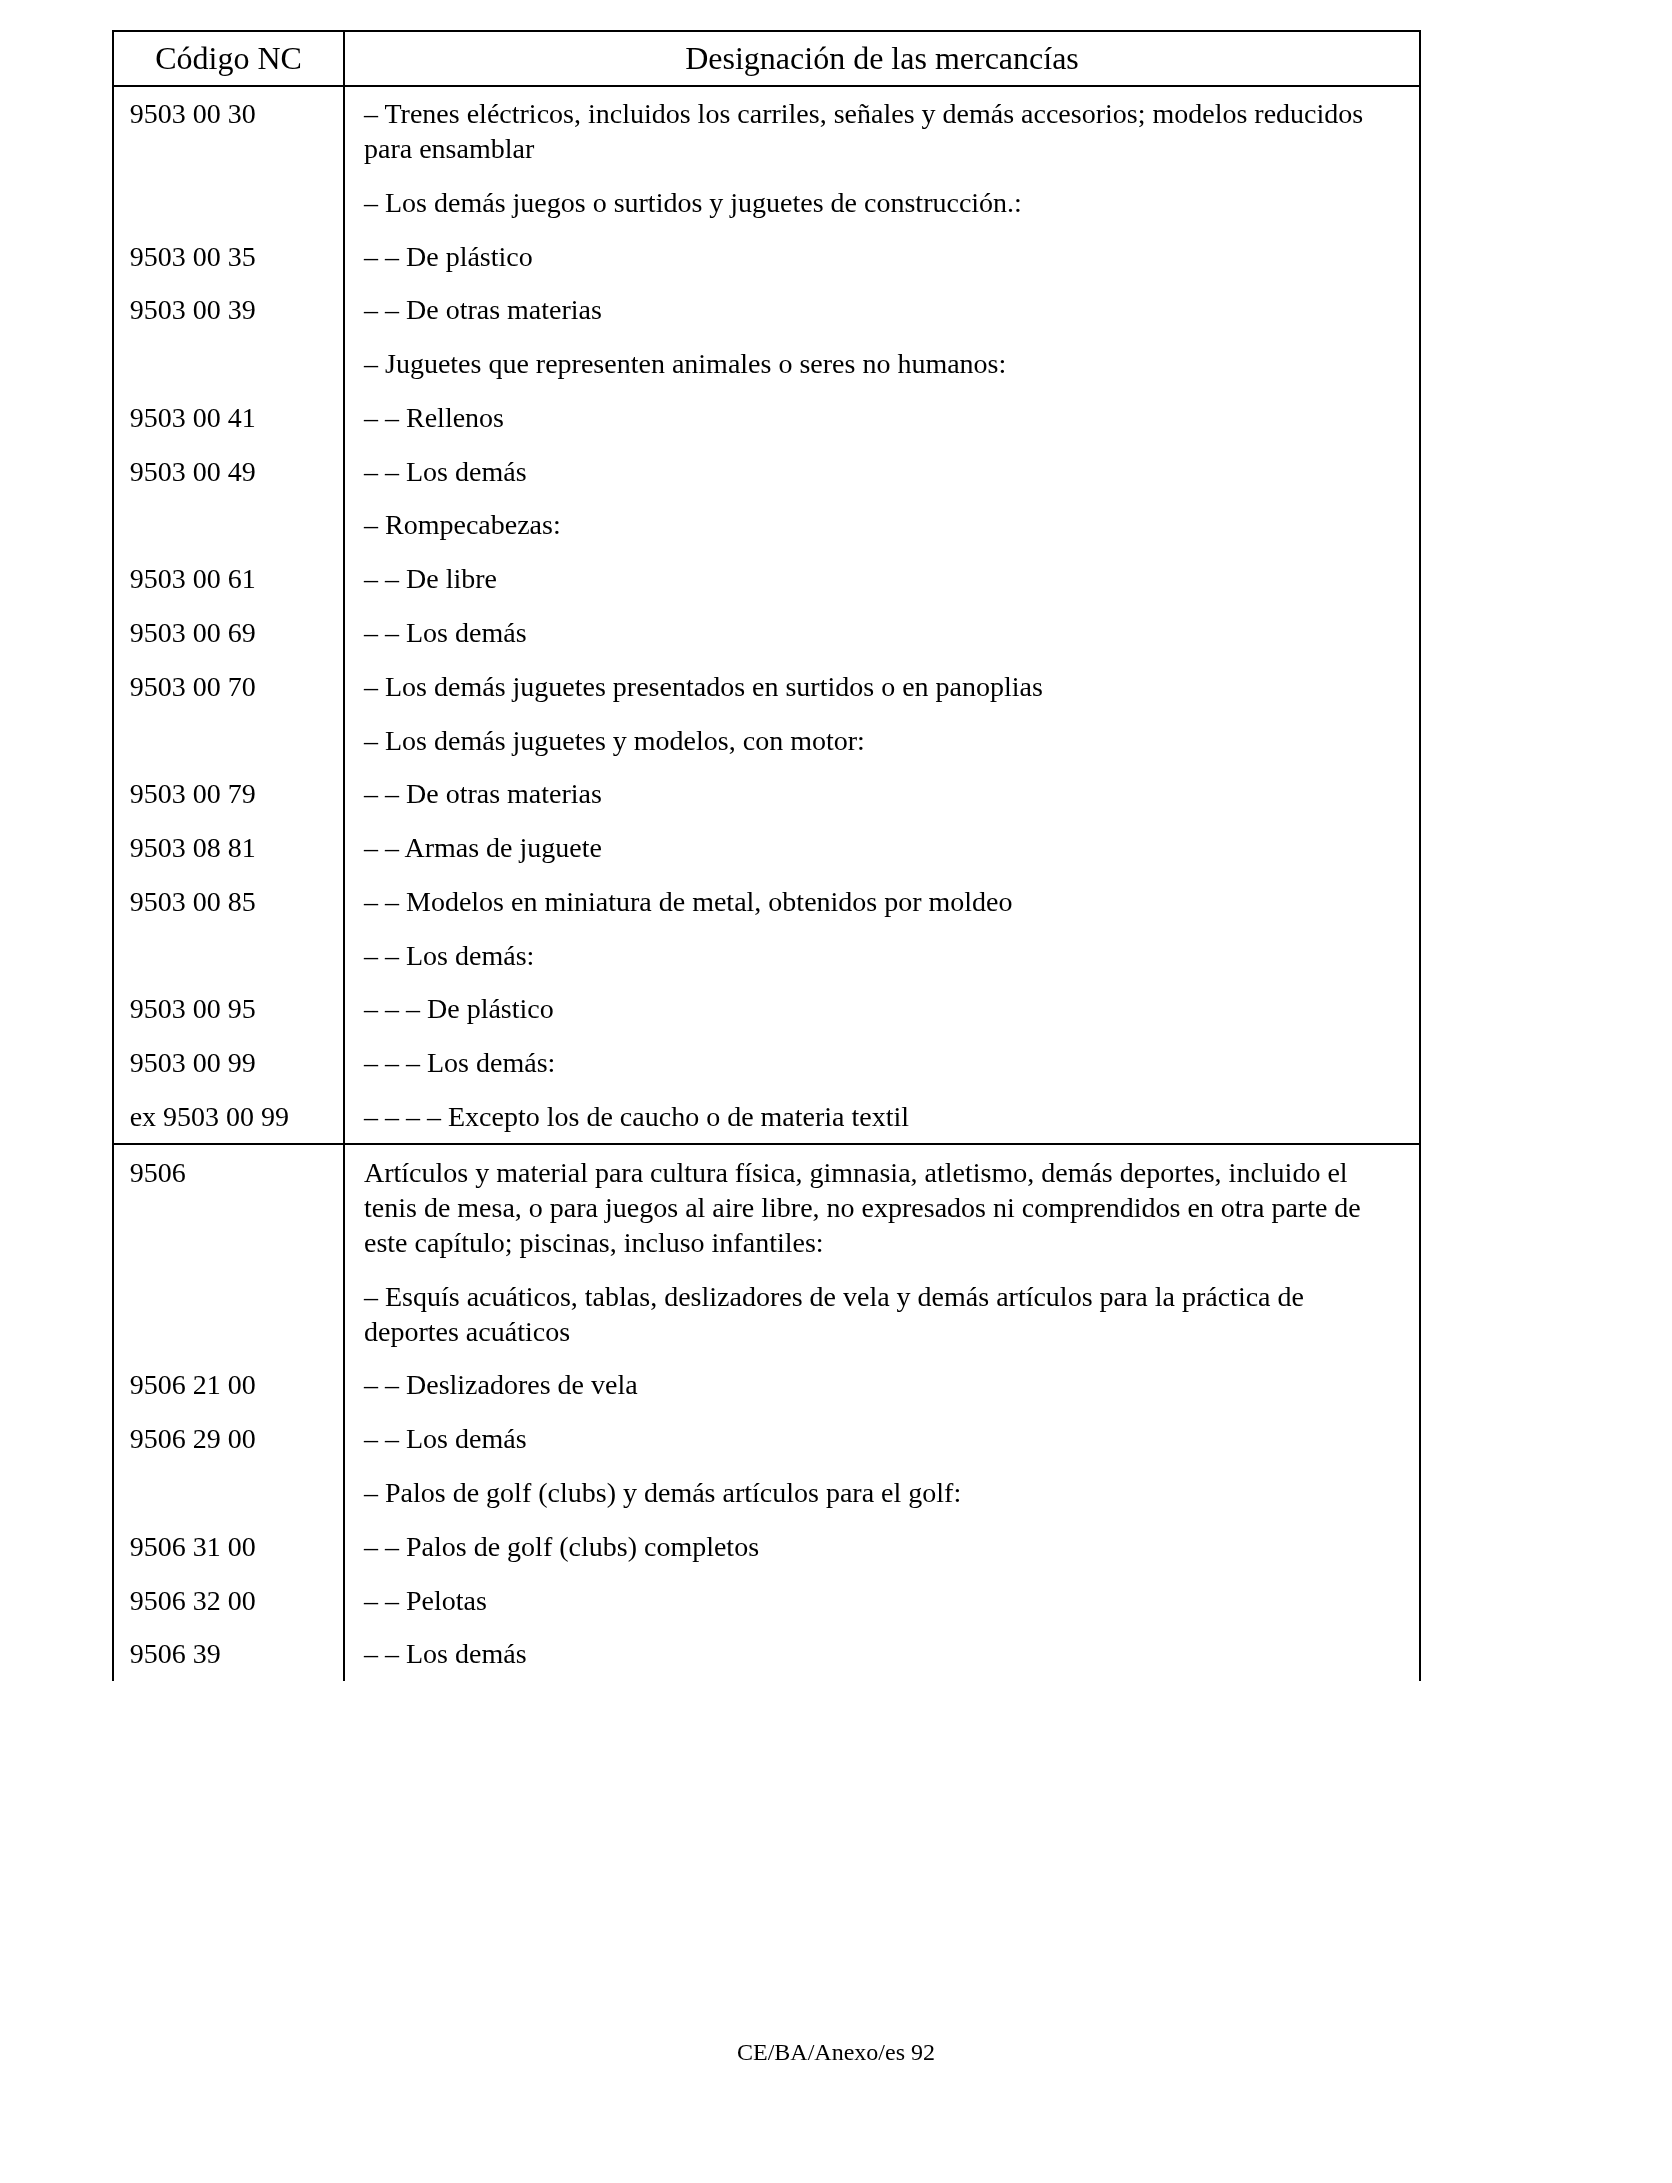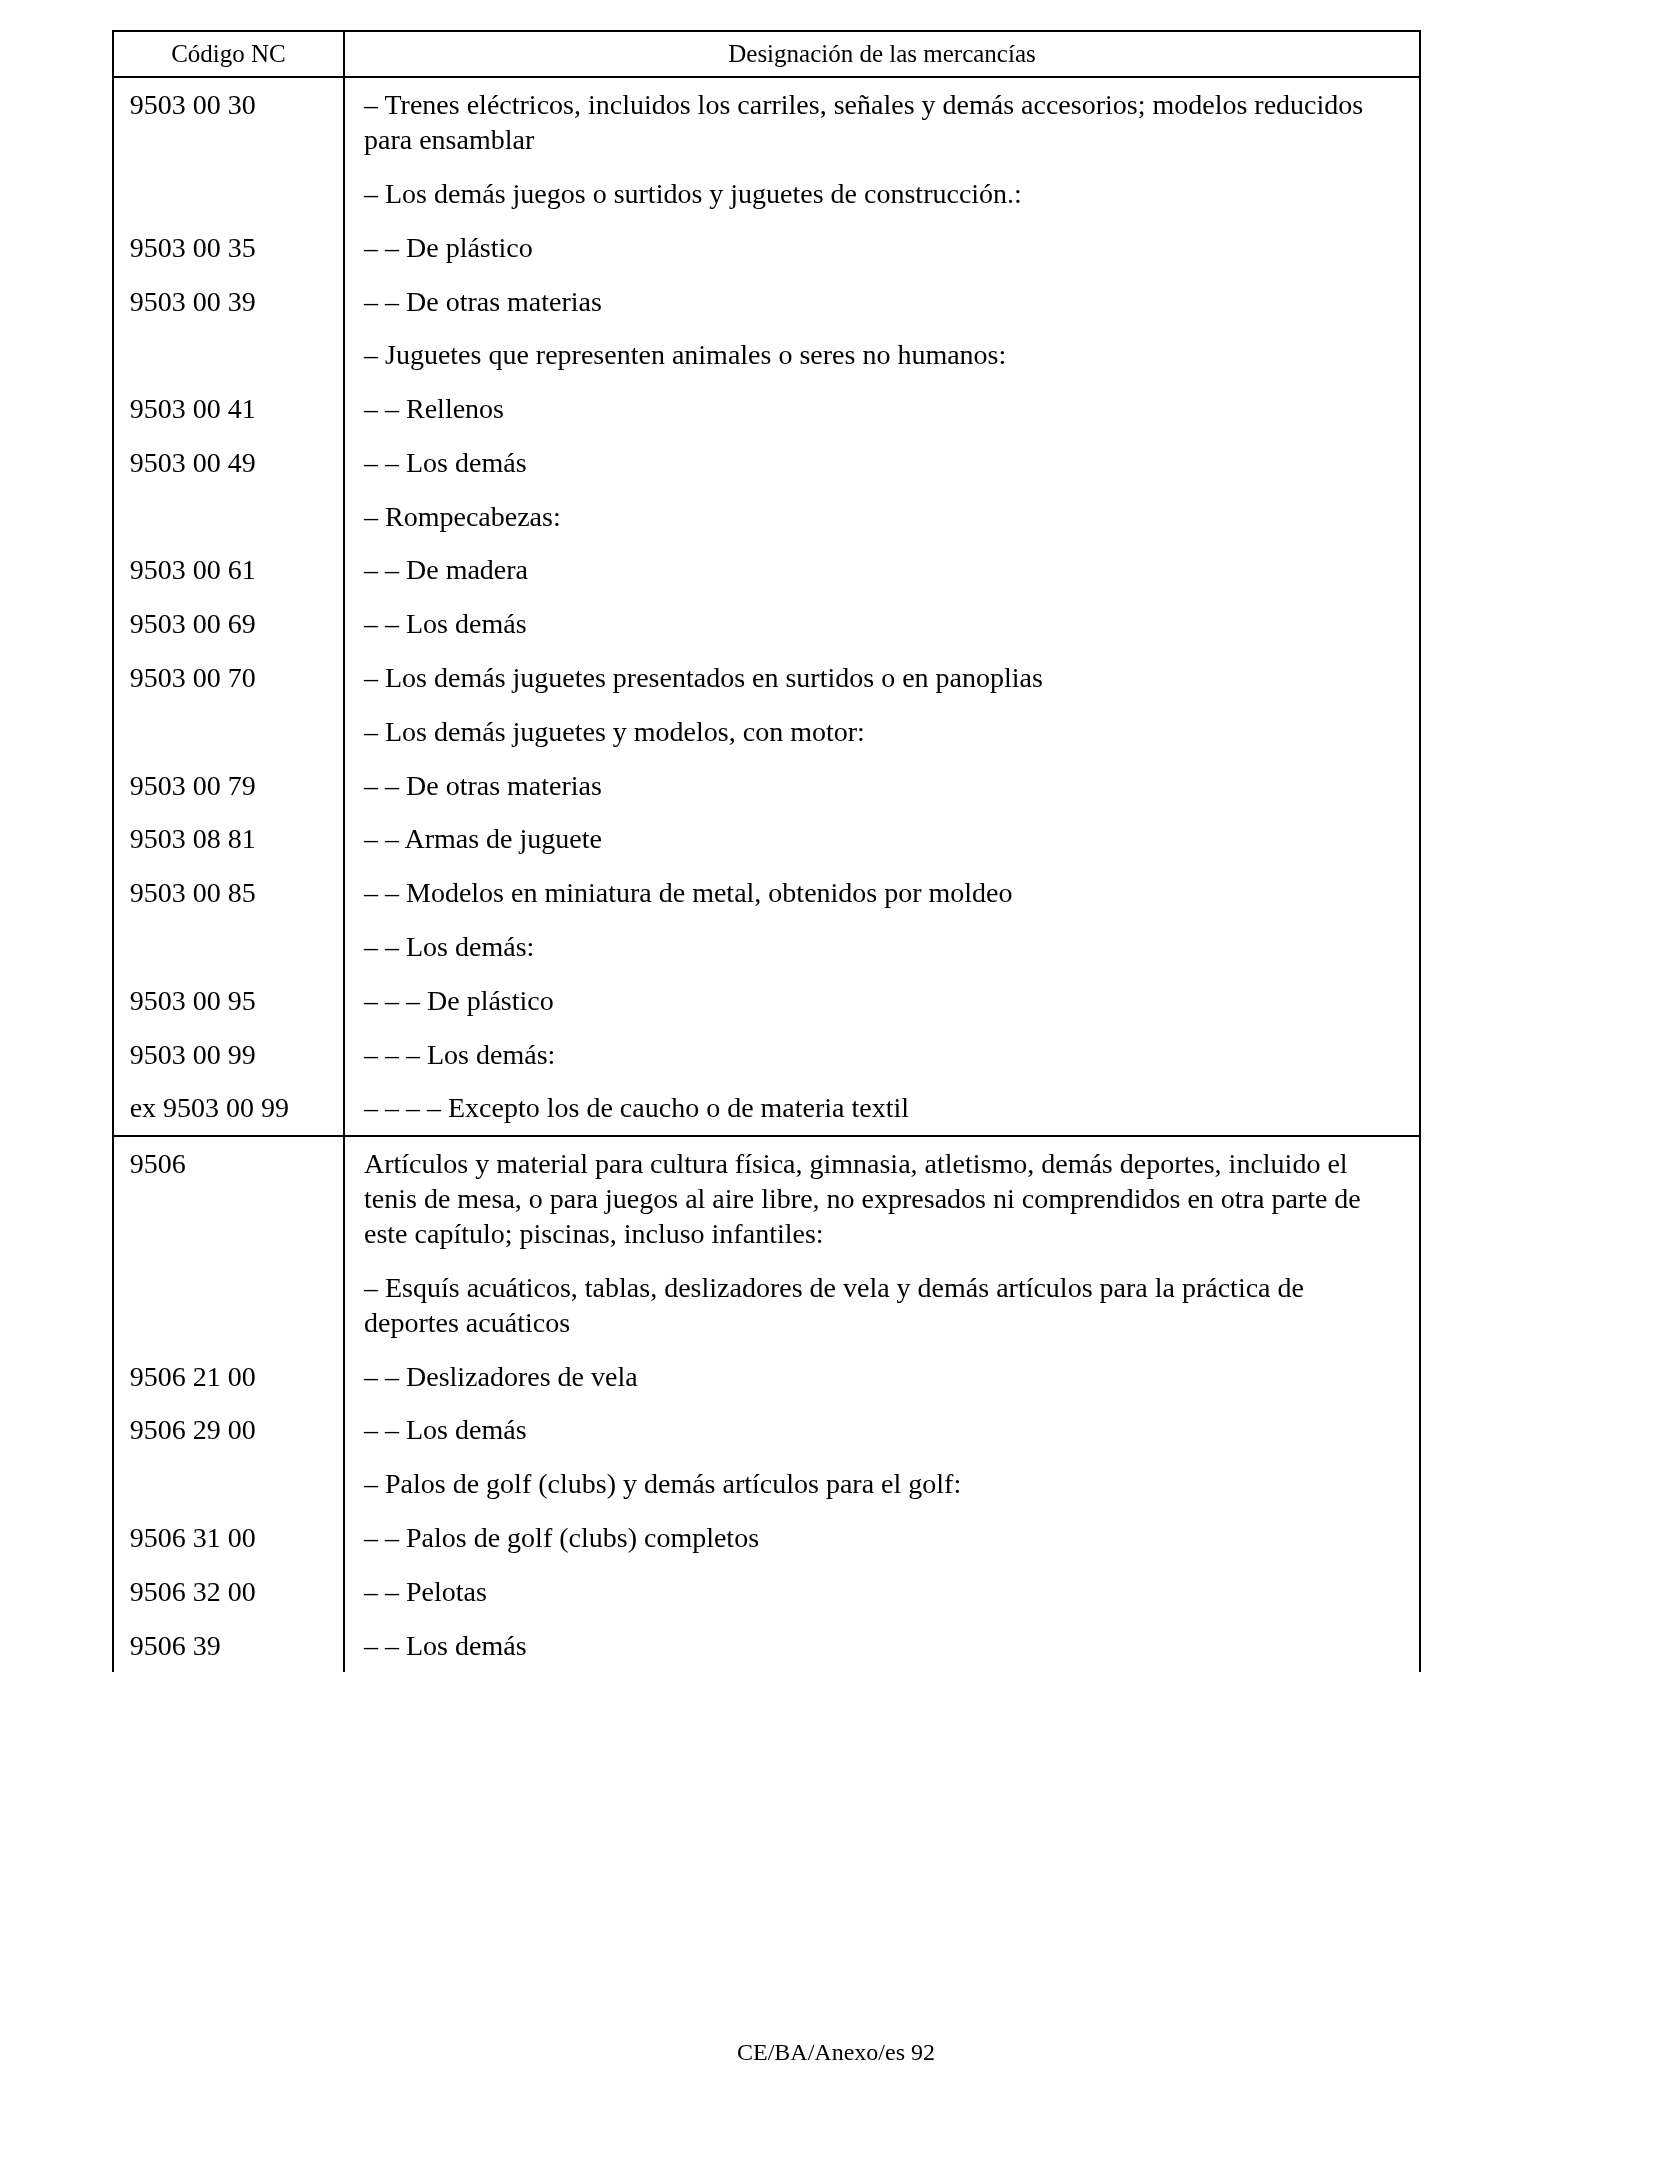--- a/index.html
+++ b/index.html
@@ -28,21 +28,21 @@
     font-size: 28px;
     line-height: 1.25;
   }
   col.col-code { width: 231px; }
   thead th {
     font-weight: normal;
     text-align: center;
     padding: 6.3px 7.9px;
     border-top: 2.4px solid #000;
     border-bottom: 2.4px solid #000;
-    font-size: 25px;
+    font-size: 32px;
   }
   th.th-code {
     border-left: 2.4px solid #000;
     border-right: 2.4px solid #000;
   }
   th.th-desc {
     border-right: 2.4px solid #000;
   }
   td {
     vertical-align: top;
@@ -114,21 +114,21 @@
         <tr>
           <td class="code">9503 00 49</td>
           <td class="desc">– – Los demás</td>
         </tr>
         <tr>
           <td class="code"></td>
           <td class="desc">– Rompecabezas:</td>
         </tr>
         <tr>
           <td class="code">9503 00 61</td>
-          <td class="desc">– – De madera</td>
+          <td class="desc">– – De libre</td>
         </tr>
         <tr>
           <td class="code">9503 00 69</td>
           <td class="desc">– – Los demás</td>
         </tr>
         <tr>
           <td class="code">9503 00 70</td>
           <td class="desc">– Los demás juguetes presentados en surtidos o en panoplias</td>
         </tr>
         <tr>

